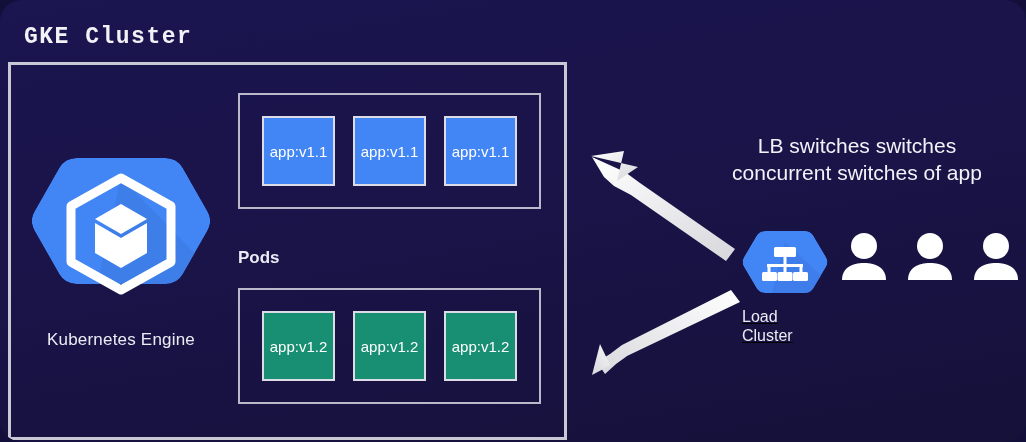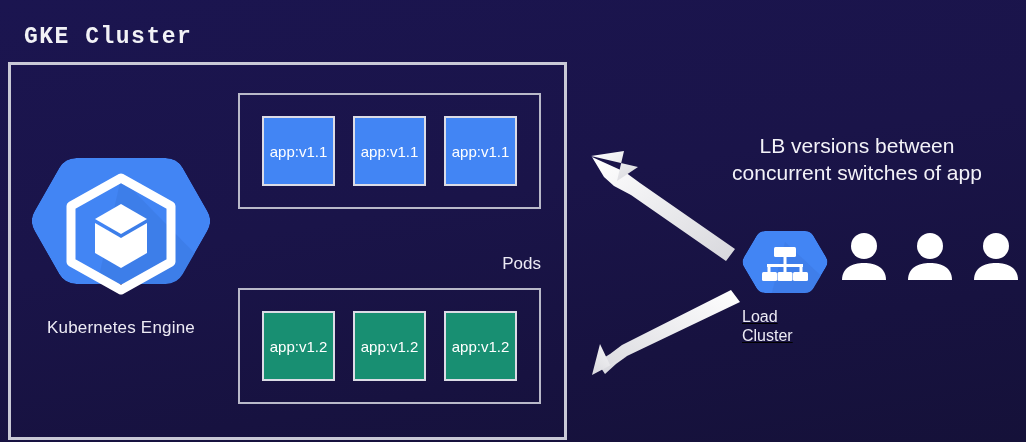--- a/index.html
+++ b/index.html
@@ -7,20 +7,21 @@
     padding: 0;
     background: #12103a;
   }
   #stage {
     position: relative;
     width: 1026px;
     height: 442px;
     overflow: hidden;
     background: linear-gradient(170deg, #1b1550 0%, #1a1449 45%, #171240 75%, #151139 100%);
     font-family: "Liberation Sans", sans-serif;
+    border-radius: 22px;
     -webkit-font-smoothing: antialiased;
   }
 
   
   #cluster-title {
     position: absolute;
     left: 24px;
     top: 24px;
     font-family: "Liberation Mono", "DejaVu Sans Mono", monospace;
     font-size: 23px;
@@ -50,21 +51,21 @@
     height: 195px;
     text-align: center;
   }
   .hex-wrap {
     position: relative;
     width: 180px;
     height: 158px;
   }
   .hex-wrap svg { display: block; }
   #gke-label {
-    margin-top: 8px;
+    margin-top: 20px;
     font-size: 17px;
     color: #eceaf4;
     letter-spacing: .2px;
   }
 
   
   .pod-group {
     position: absolute;
     border: 2px solid #b9b9c9;
     box-sizing: border-box;
@@ -88,25 +89,26 @@
     color: #ffffff;
     white-space: nowrap;
     overflow: visible;
   }
   .pod.blue  { background: #4285f4; }
   .pod.green { background: #188f72; }
 
   #pods-label {
     position: absolute;
     left: 238px;
-    top: 254px;
+    top: 248px;
     width: 303px;
-    text-align: right;
+    text-align: left;
     font-size: 17px;
     color: #eceaf4;
+    font-weight: bold;
   }
 
   
   #arrows {
     position: absolute;
     left: 0; top: 0;
     width: 1026px; height: 442px;
     pointer-events: none;
   }
 
@@ -267,17 +269,17 @@
       <circle cx="24" cy="13" r="13" fill="#ffffff"></circle>
       <path d="M2 47 C2 35 12 30 24 30 C36 30 46 35 46 47 Z" fill="#ffffff"></path>
     </svg>
     <svg class="user-icon" viewBox="0 0 48 47">
       <circle cx="24" cy="13" r="13" fill="#ffffff"></circle>
       <path d="M2 47 C2 35 12 30 24 30 C36 30 46 35 46 47 Z" fill="#ffffff"></path>
     </svg>
   </div>
 
   <div id="lb-caption">
-    <div>LB versions between</div>
+    <div>LB switches switches</div>
     <div>concurrent switches of app</div>
   </div>
 
 </div>
 
 </body></html>

